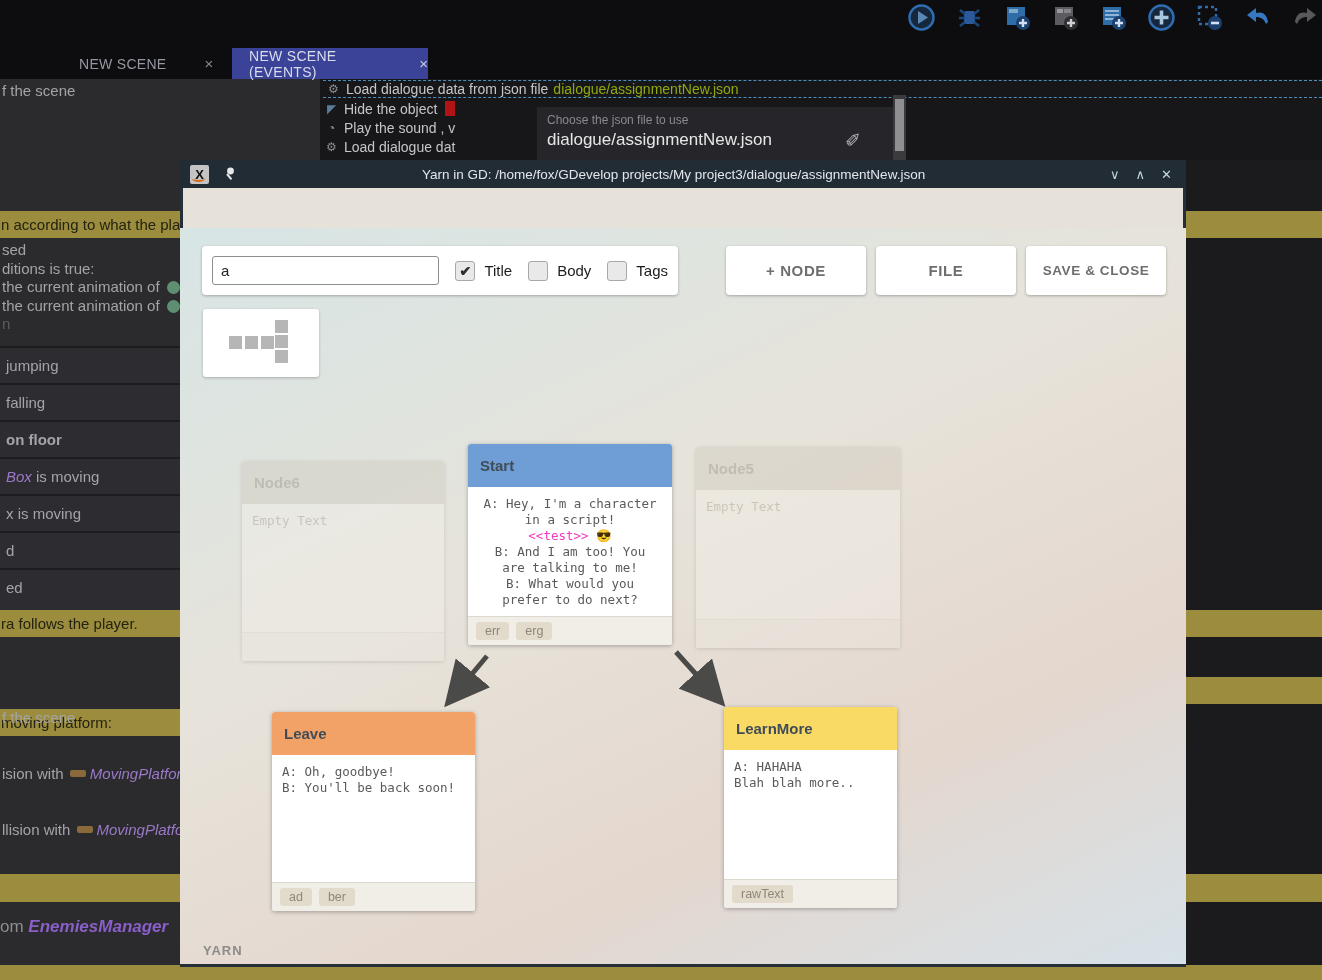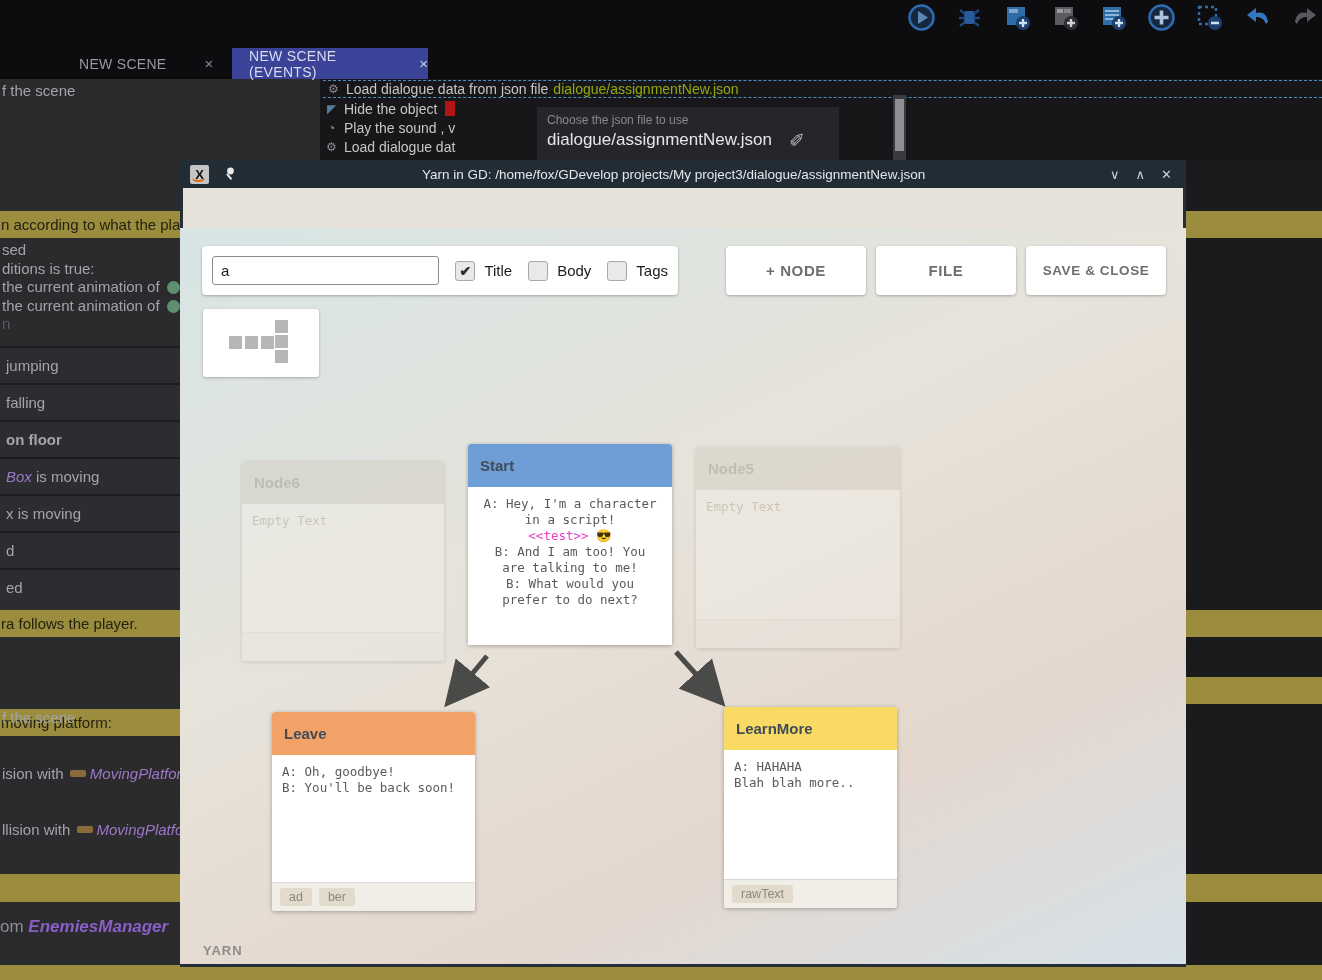--- a/index.html
+++ b/index.html
@@ -35,21 +35,21 @@
   .enemies { position:absolute; left:0; font-size:17px; color:#8d8d91; white-space:nowrap; }
   .enemies b { color:#8a5fc8; font-style:italic; font-weight:bold; }
 
   .events-top { position:absolute; left:320px; top:79px; width:1002px; height:81px; background:#17171a; z-index:2; color:#c6c6c8; font-size:14px; }
   .sel-row { position:absolute; left:3px; top:1px; width:999px; height:18px; border-top:1px dashed #4a8fc0; border-bottom:1px dashed #4a8fc0; display:flex; align-items:center; padding-left:4px; white-space:nowrap; overflow:hidden; }
   .sel-row .param { color:#8faa0c; margin-left:5px; }
   .ev-row { position:absolute; left:5px; height:17px; display:flex; align-items:center; white-space:nowrap; }
   .ev-ic { color:#8c8c90; font-size:12px; margin-right:6px; width:13px; text-align:center; }
   .ev-ic.blue { color:#5a7a9a; }
   .redblock { display:inline-block; width:10px; height:15px; background:#b11414; margin-left:8px; }
-  .popover { position:absolute; left:217px; top:28px; width:302px; height:53px; background:#26262a; overflow:hidden; }
+  .popover { position:absolute; left:217px; top:28px; width:358px; height:53px; background:#26262a; overflow:hidden; }
   .popover .hint { position:absolute; left:10px; top:6px; font-size:12px; color:#8a8a8e; }
   .popover .val { position:absolute; left:10px; top:23px; font-size:17px; color:#e6e6e8; }
   .popover .pencil { position:absolute; right:34px; top:22px; color:#b4b4b8; font-size:19px; }
   .escroll { position:absolute; left:573px; top:16px; width:13px; height:65px; background:#3b3b3f; }
   .escroll .thumb { position:absolute; left:2px; top:4px; width:9px; height:52px; background:#8f8f93; }
 
   
   .dialog { position:absolute; left:180px; top:160px; width:1006px; height:807px; z-index:10;
             border:3px solid #262e37; border-top:none; background:#e6e2da; }
   .titlebar { position:absolute; left:-3px; top:0; width:1006px; height:28px; background:#222c35; display:flex; align-items:center; padding:0 10px; }
@@ -336,20 +336,24 @@
       <div class="yn-head h-start">Start</div>
       <div class="yn-body">
         <div>A: Hey, I'm a character</div>
         <div>in a script!</div>
         <div><span class="cmd">&lt;&lt;test&gt;&gt;</span> <span>😎</span></div>
         <div>B: And I am too! You</div>
         <div>are talking to me!</div>
         <div>B: What would you</div>
         <div>prefer to do next?</div>
       </div>
+      <div class="yn-foot">
+        <span class="yn-tag">err</span>
+        <span class="yn-tag">erg</span>
+      </div>
     </div>
 
     <div class="ynode n-leave">
       <div class="yn-head h-leave">Leave</div>
       <div class="yn-body">
         <div>A: Oh, goodbye!</div>
         <div>B: You'll be back soon!</div>
       </div>
       <div class="yn-foot">
         <span class="yn-tag">ad</span>

